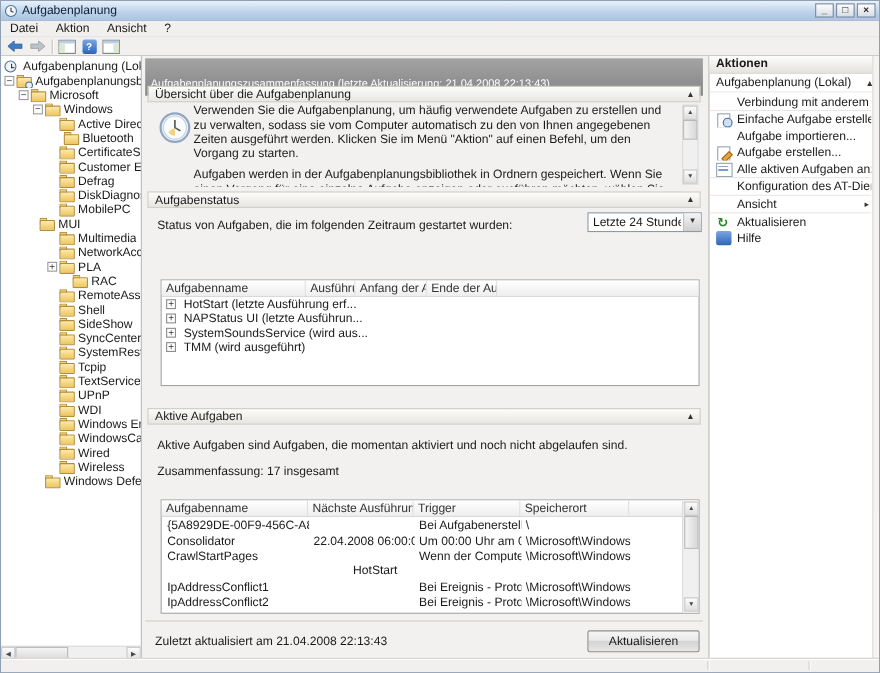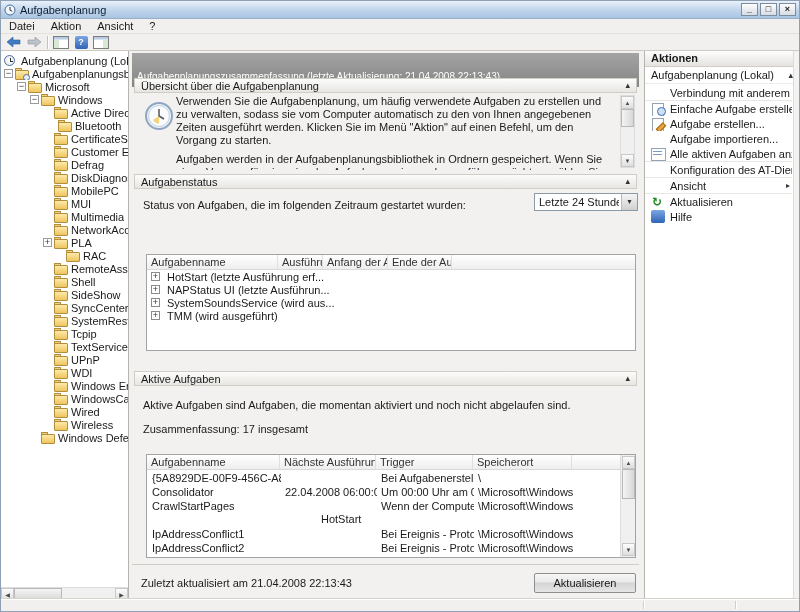--- a/index.html
+++ b/index.html
@@ -227,21 +227,21 @@
         <div class="tree-row" style="padding-left: 42px;">
           <span class="exp"></span>
           <span class="tic tic-folder"></span>
           <span class="tlabel">DiskDiagnostic</span>
         </div>
         <div class="tree-row" style="padding-left: 42px;">
           <span class="exp"></span>
           <span class="tic tic-folder"></span>
           <span class="tlabel">MobilePC</span>
         </div>
-        <div class="tree-row" style="padding-left: 42px;">
+        <div class="tree-row" style="padding-left: 24px;">
           <span class="exp"></span>
           <span class="tic tic-folder"></span>
           <span class="tlabel">MUI</span>
         </div>
         <div class="tree-row" style="padding-left: 42px;">
           <span class="exp"></span>
           <span class="tic tic-folder"></span>
           <span class="tlabel">Multimedia</span>
         </div>
         <div class="tree-row" style="padding-left: 42px;">
@@ -482,26 +482,26 @@
     <div id="act-items">
         <div class="act-item sep">
           <span class="aic"></span>
           <span class="alabel">Verbindung mit anderem Comp...</span>
         </div>
         <div class="act-item">
           <span class="aic aic-simple-task"></span>
           <span class="alabel">Einfache Aufgabe erstellen...</span>
         </div>
         <div class="act-item">
+          <span class="aic"></span>
+          <span class="alabel">Aufgabe importieren...</span>
+        </div>
+        <div class="act-item">
           <span class="aic aic-create-task"></span>
           <span class="alabel">Aufgabe erstellen...</span>
-        </div>
-        <div class="act-item">
-          <span class="aic"></span>
-          <span class="alabel">Aufgabe importieren...</span>
         </div>
         <div class="act-item sep">
           <span class="aic aic-list"></span>
           <span class="alabel">Alle aktiven Aufgaben anzeigen</span>
         </div>
         <div class="act-item sep">
           <span class="aic"></span>
           <span class="alabel">Konfiguration des AT-Dienstko...</span>
         </div>
         <div class="act-item sep">

